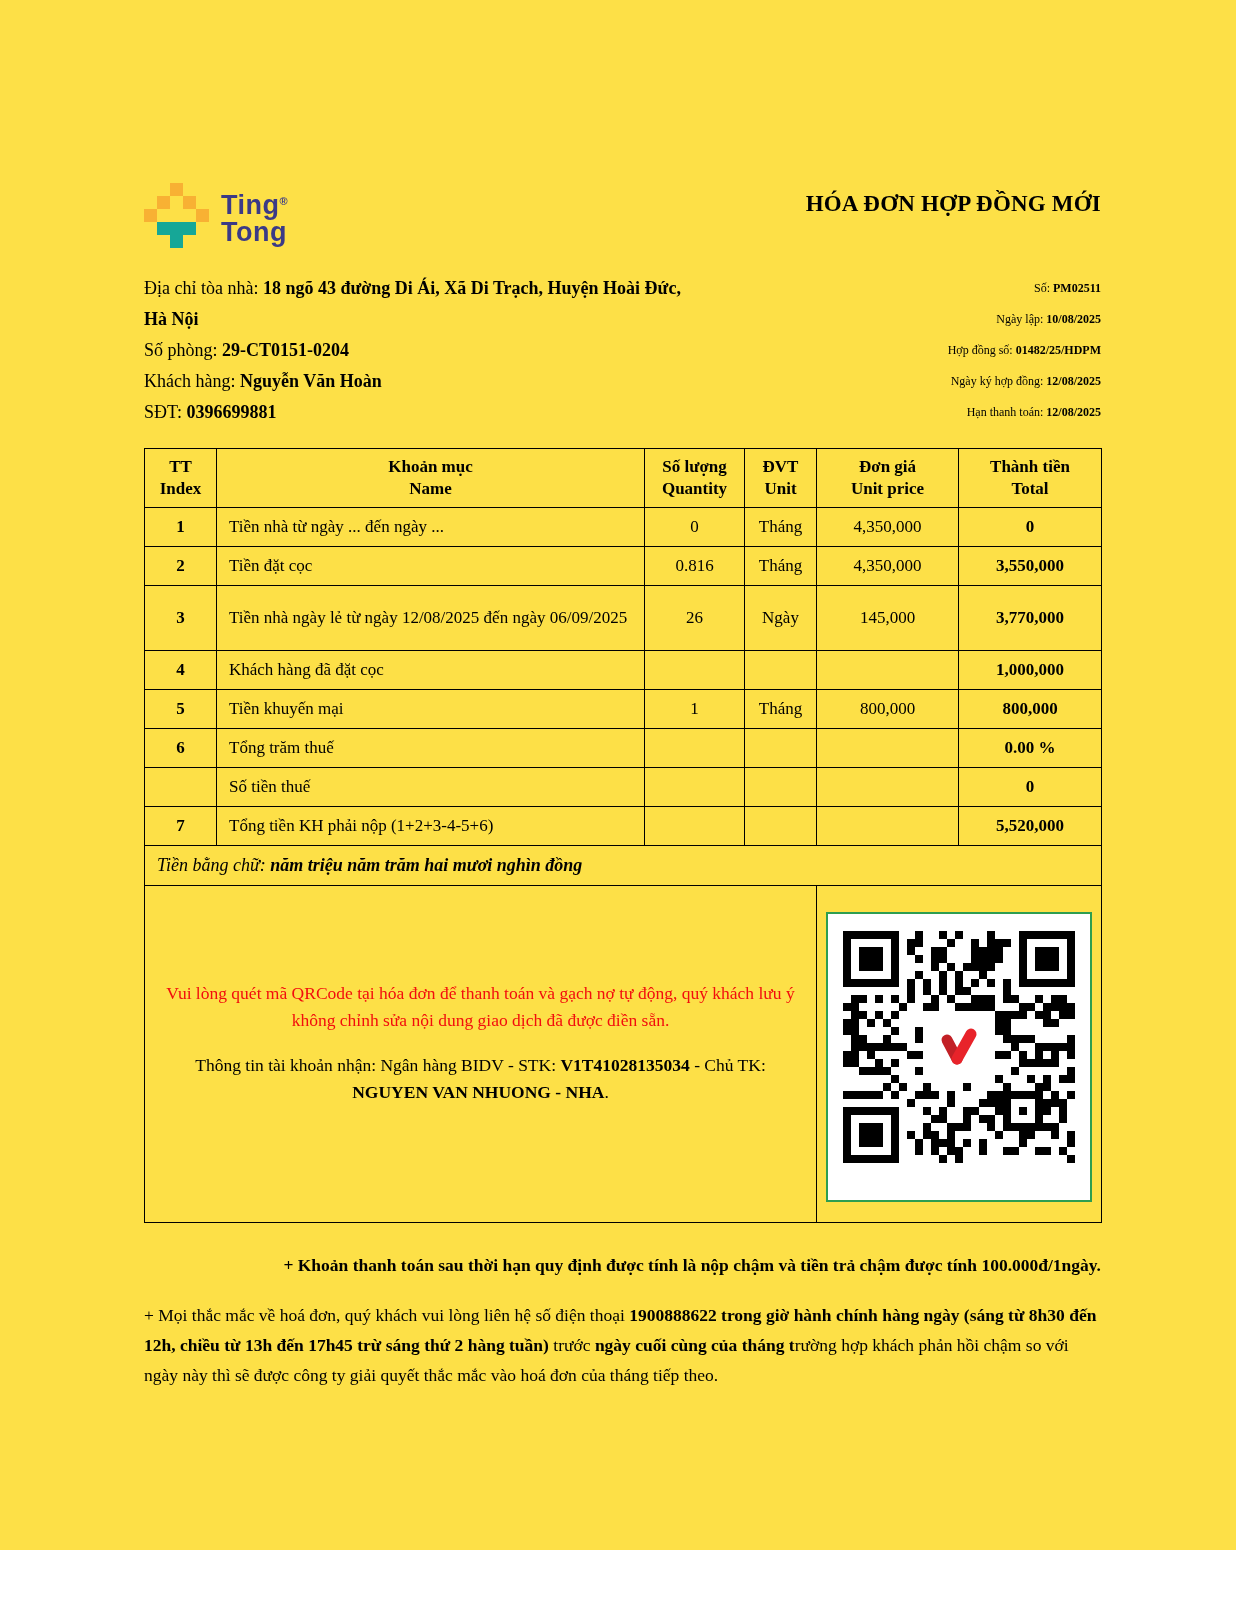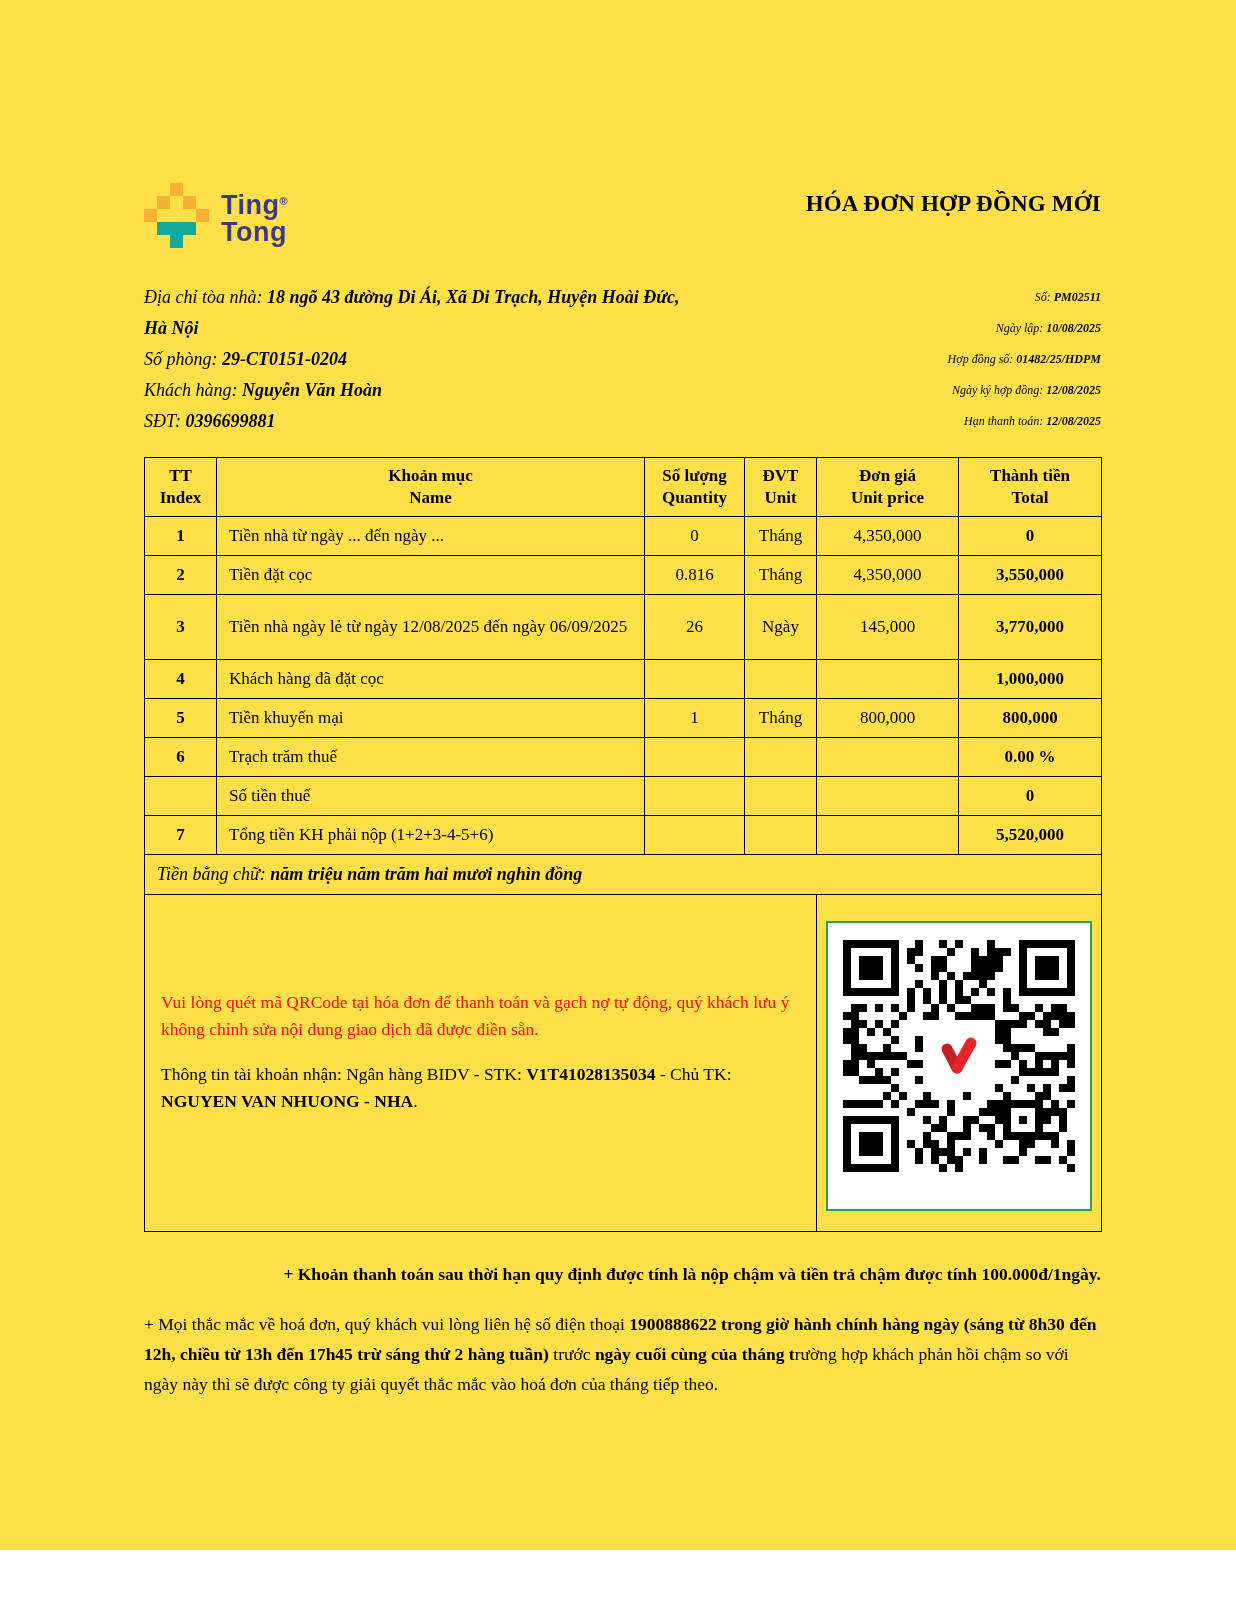--- a/index.html
+++ b/index.html
@@ -18,42 +18,42 @@
   .logo-icon{display:grid;grid-template-columns:repeat(5,13px);grid-template-rows:repeat(5,13px);}
   .logo-icon .c{width:13px;height:13px;}
   .logo-icon .y{background:var(--yellow);}
   .logo-icon .t{background:var(--teal);}
   .logo-text{font-family:"Liberation Sans","DejaVu Sans",sans-serif;font-weight:bold;
              color:var(--navy);font-size:27px;line-height:27px;margin-top:5px;letter-spacing:.5px;}
   .logo-text sup{font-size:11px;vertical-align:9px;}
   .doc-title{font-size:23px;font-weight:bold;margin-top:8px;letter-spacing:.2px;}
 
   
-  .info-row{display:flex;justify-content:space-between;margin-top:34px;font-style:italic;}
+  .info-row{display:flex;justify-content:space-between;margin-top:25px;}
   .info-left{width:548px;font-size:18px;line-height:31px;}
   .info-right{width:380px;font-size:12px;line-height:31px;text-align:right;}
   .info-left b,.info-right b{font-weight:bold;}
 
   
   table.items{border-collapse:collapse;table-layout:fixed;width:957px;margin-top:20px;}
   table.items td{border:1.5px solid #000;font-size:17px;vertical-align:middle;overflow:hidden;}
   td.hc{text-align:center;font-weight:bold;line-height:22px;padding:7px 2px;}
   tr.r td{height:39px;}
   tr.r-tall td{height:65px;}
   td.tt{text-align:center;font-weight:bold;}
   td.name{text-align:left;padding:4px 12px;line-height:24px;}
   td.num{text-align:center;}
   td.total{text-align:center;font-weight:bold;}
   tr.r-words td{height:40px;padding:4px 12px;font-size:18px;}
   .words-label{font-style:italic;}
   .words-value{font-style:italic;font-weight:bold;}
 
   
   tr.r-qr td{height:337px;vertical-align:top;}
-  td.pay-cell{padding:0 16px;}
+  td.pay-cell{padding:0 16px;text-align:center;}
   .pay-inner{height:100%;display:flex;flex-direction:column;justify-content:center;gap:18px;padding-bottom:22px;}
   .qr-note{color:var(--red);font-size:17.5px;line-height:27px;}
   .acct{font-size:17.5px;line-height:27px;}
   td.qr-cell{padding-top:26px;text-align:center;}
   .qr-frame{display:inline-block;border:2px solid var(--green);background:#fff;
             padding:17px 15px 37px 15px;}
   .qr-wrap{position:relative;width:232px;height:232px;}
   .qr-wrap svg.qr{display:block;}
   .qr-logo{position:absolute;left:88px;top:88px;width:56px;height:56px;background:#fff;
            display:flex;align-items:center;justify-content:center;}
@@ -177,21 +177,21 @@
         <tr class="r">
           <td class="tt">5</td>
           <td class="name">Tiền khuyến mại</td>
           <td class="num">1</td>
           <td class="num">Tháng</td>
           <td class="num">800,000</td>
           <td class="total">800,000</td>
         </tr>
         <tr class="r">
           <td class="tt">6</td>
-          <td class="name">Trạch trăm thuế</td>
+          <td class="name">Tổng trăm thuế</td>
           <td class="num"></td>
           <td class="num"></td>
           <td class="num"></td>
           <td class="total">0.00 %</td>
         </tr>
         <tr class="r">
           <td class="tt"></td>
           <td class="name">Số tiền thuế</td>
           <td class="num"></td>
           <td class="num"></td>

